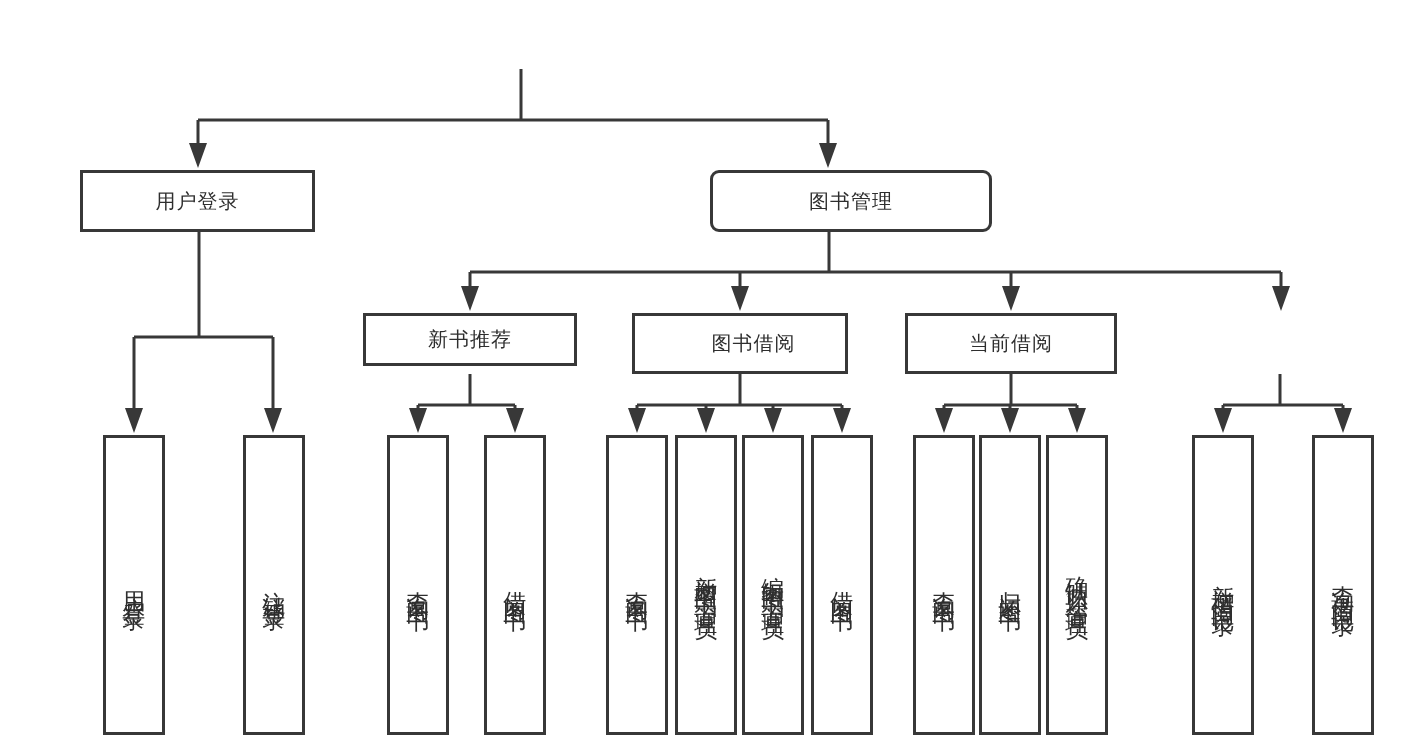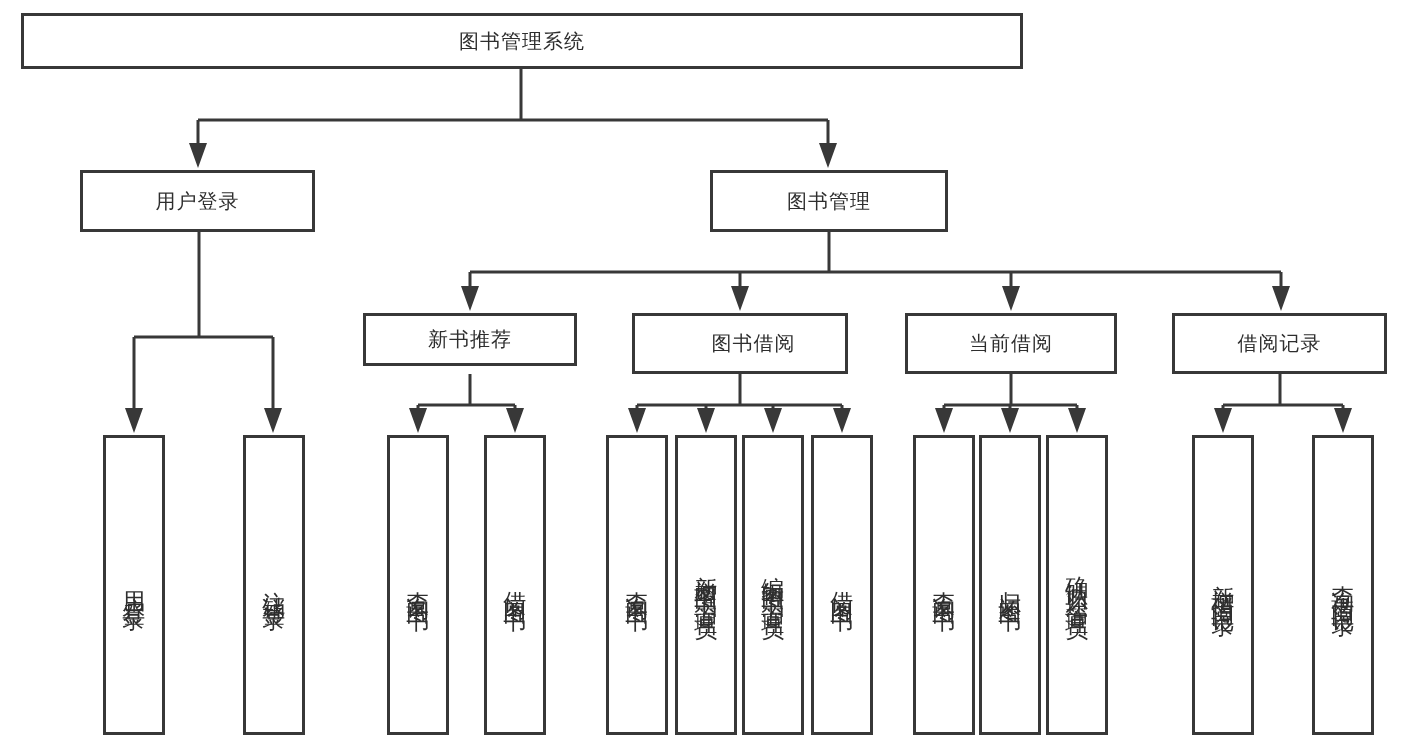--- a/index.html
+++ b/index.html
@@ -34,21 +34,21 @@
     writing-mode:vertical-rl;
     text-orientation:mixed;
     font-size:23px;
     letter-spacing:6px;
     line-height:1.15;
     text-align:center;
   }
   
   .b-root    {left:21px;  top:13px;  width:1002px; height:56px;}
   .b-login   {left:80px;  top:170px; width:235px;  height:62px;}
-  .b-mgmt    {left:710px; top:170px; width:238px;  height:62px;}
+  .b-mgmt    {left:710px; top:170px; width:282px;  height:62px;border-radius:9px;}
   .b-newbook {left:363px; top:313px; width:214px;  height:53px;}
   .b-borrow  {left:632px; top:313px; width:216px;  height:61px;padding-left:27px;}
   .b-current {left:905px; top:313px; width:212px;  height:61px;}
   .b-records {left:1172px;top:313px; width:215px;  height:61px;}
   .leaf      {top:435px;  width:62px; height:300px;}
   .l-1a{left:103px;} .l-1b{left:243px;}
   .l-2a{left:387px;} .l-2b{left:484px;}
   .l-3a{left:606px;} .l-3b{left:675px;} .l-3c{left:742px;} .l-3d{left:811px;}
   .l-4a{left:913px;} .l-4b{left:979px;} .l-4c{left:1046px;}
   .l-5a{left:1192px;} .l-5b{left:1312px;}
@@ -98,29 +98,27 @@
       M697,408 L715,408 L706,433 Z
       M764,408 L782,408 L773,433 Z
       M833,408 L851,408 L842,433 Z
       M935,408 L953,408 L944,433 Z
       M1001,408 L1019,408 L1010,433 Z
       M1068,408 L1086,408 L1077,433 Z
       M1214,408 L1232,408 L1223,433 Z
       M1334,408 L1352,408 L1343,433 Z"></path>
   </svg>
 
-  <div class="node b-root">图书管理系统</div>
 
   <div class="node b-login">用户登录</div>
   <div class="node b-mgmt">图书管理</div>
 
   <div class="node b-newbook">新书推荐</div>
   <div class="node b-borrow">图书借阅</div>
   <div class="node b-current">当前借阅</div>
-  <div class="node b-records">借阅记录</div>
 
   <div class="node leaf l-1a">用户登录</div>
   <div class="node leaf l-1b">注销登录</div>
 
   <div class="node leaf l-2a">查询图书</div>
   <div class="node leaf l-2b">借阅图书</div>
 
   <div class="node leaf l-3a">查询图书</div>
   <div class="node leaf l-3b">新增图书（管理员）</div>
   <div class="node leaf l-3c">编辑图书（管理员）</div>

